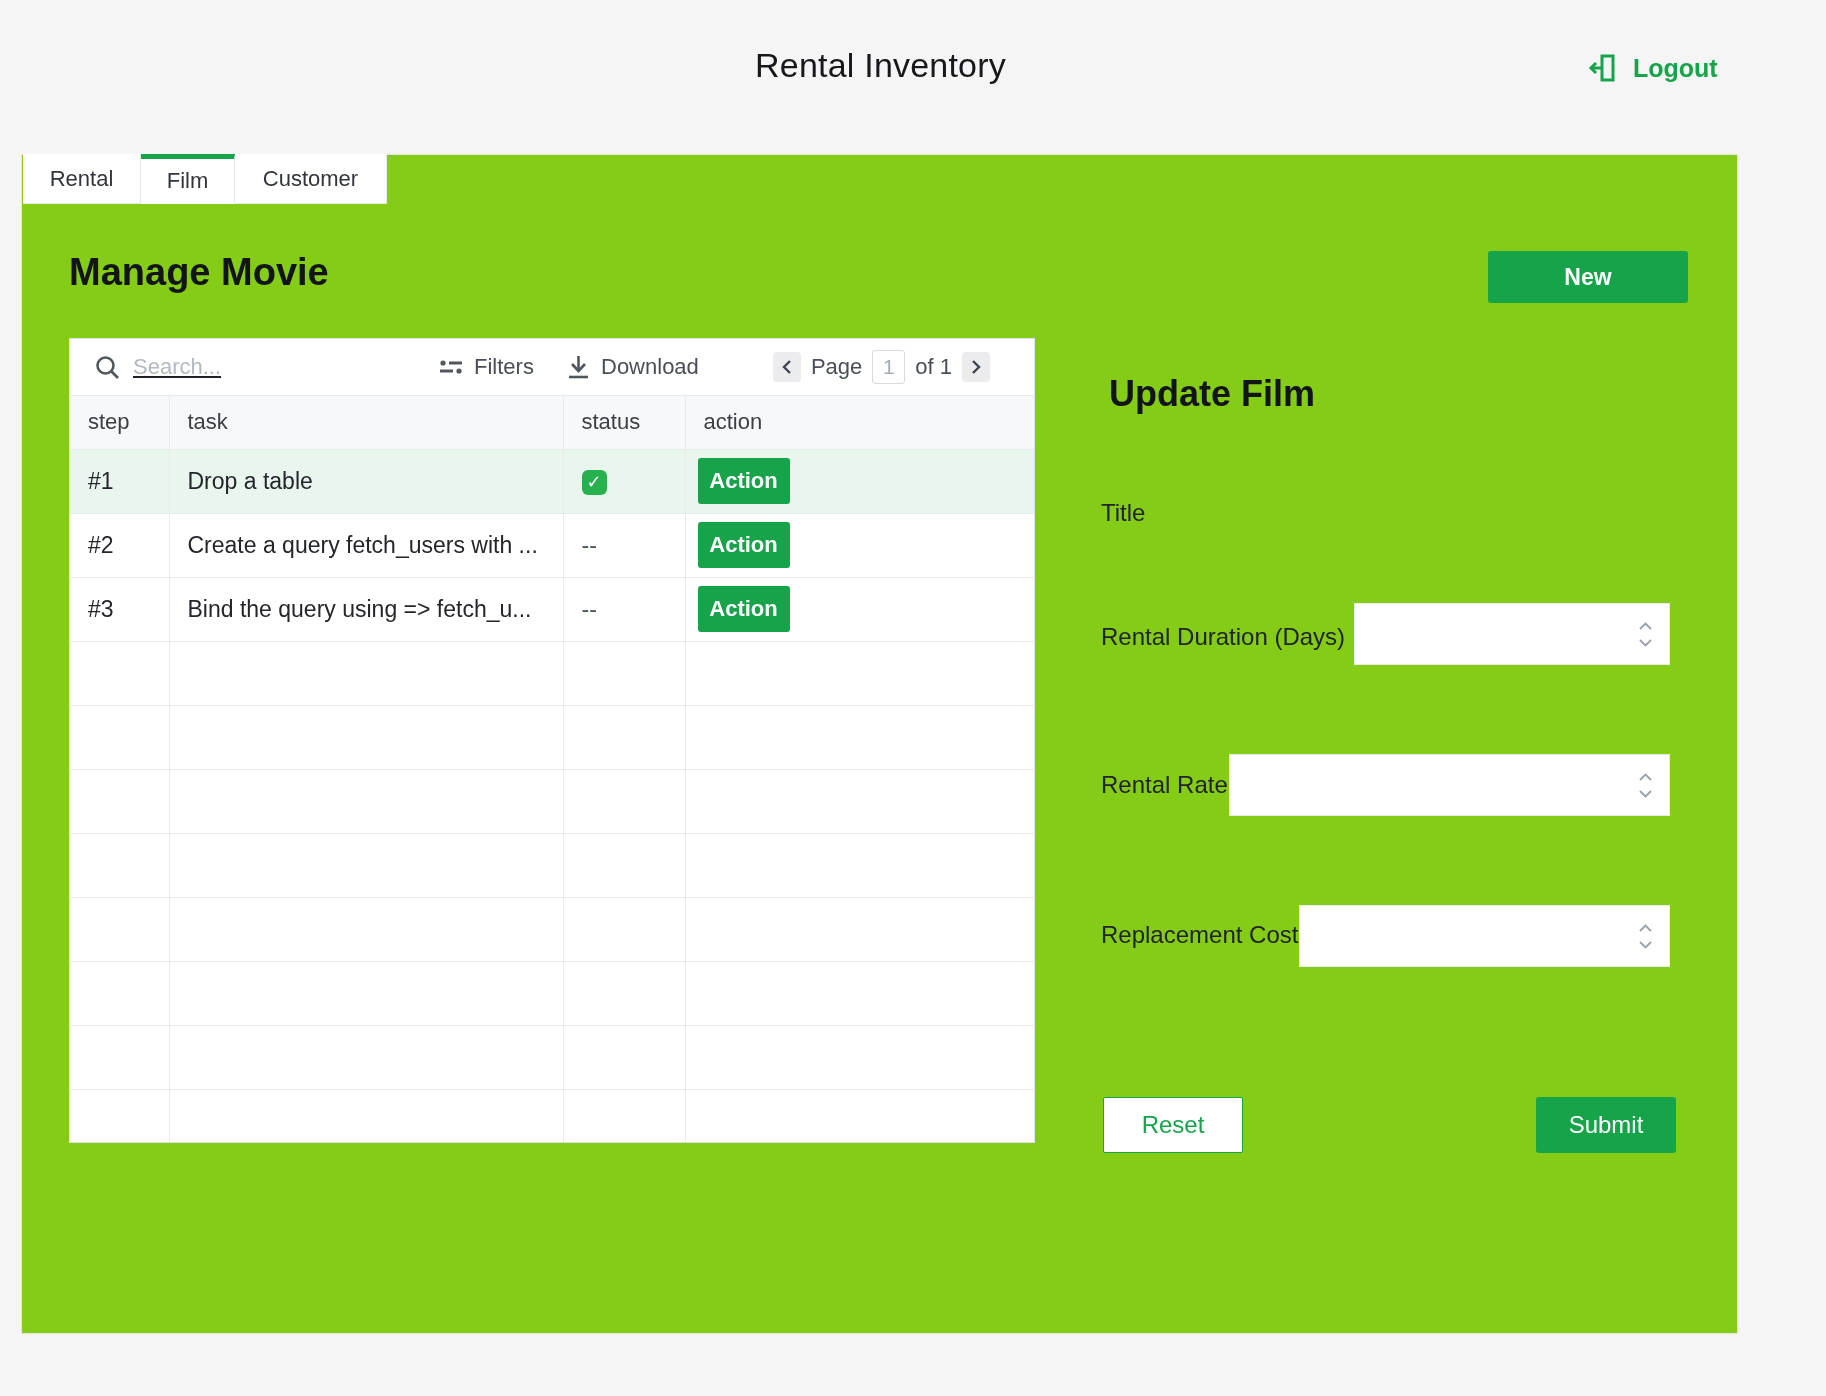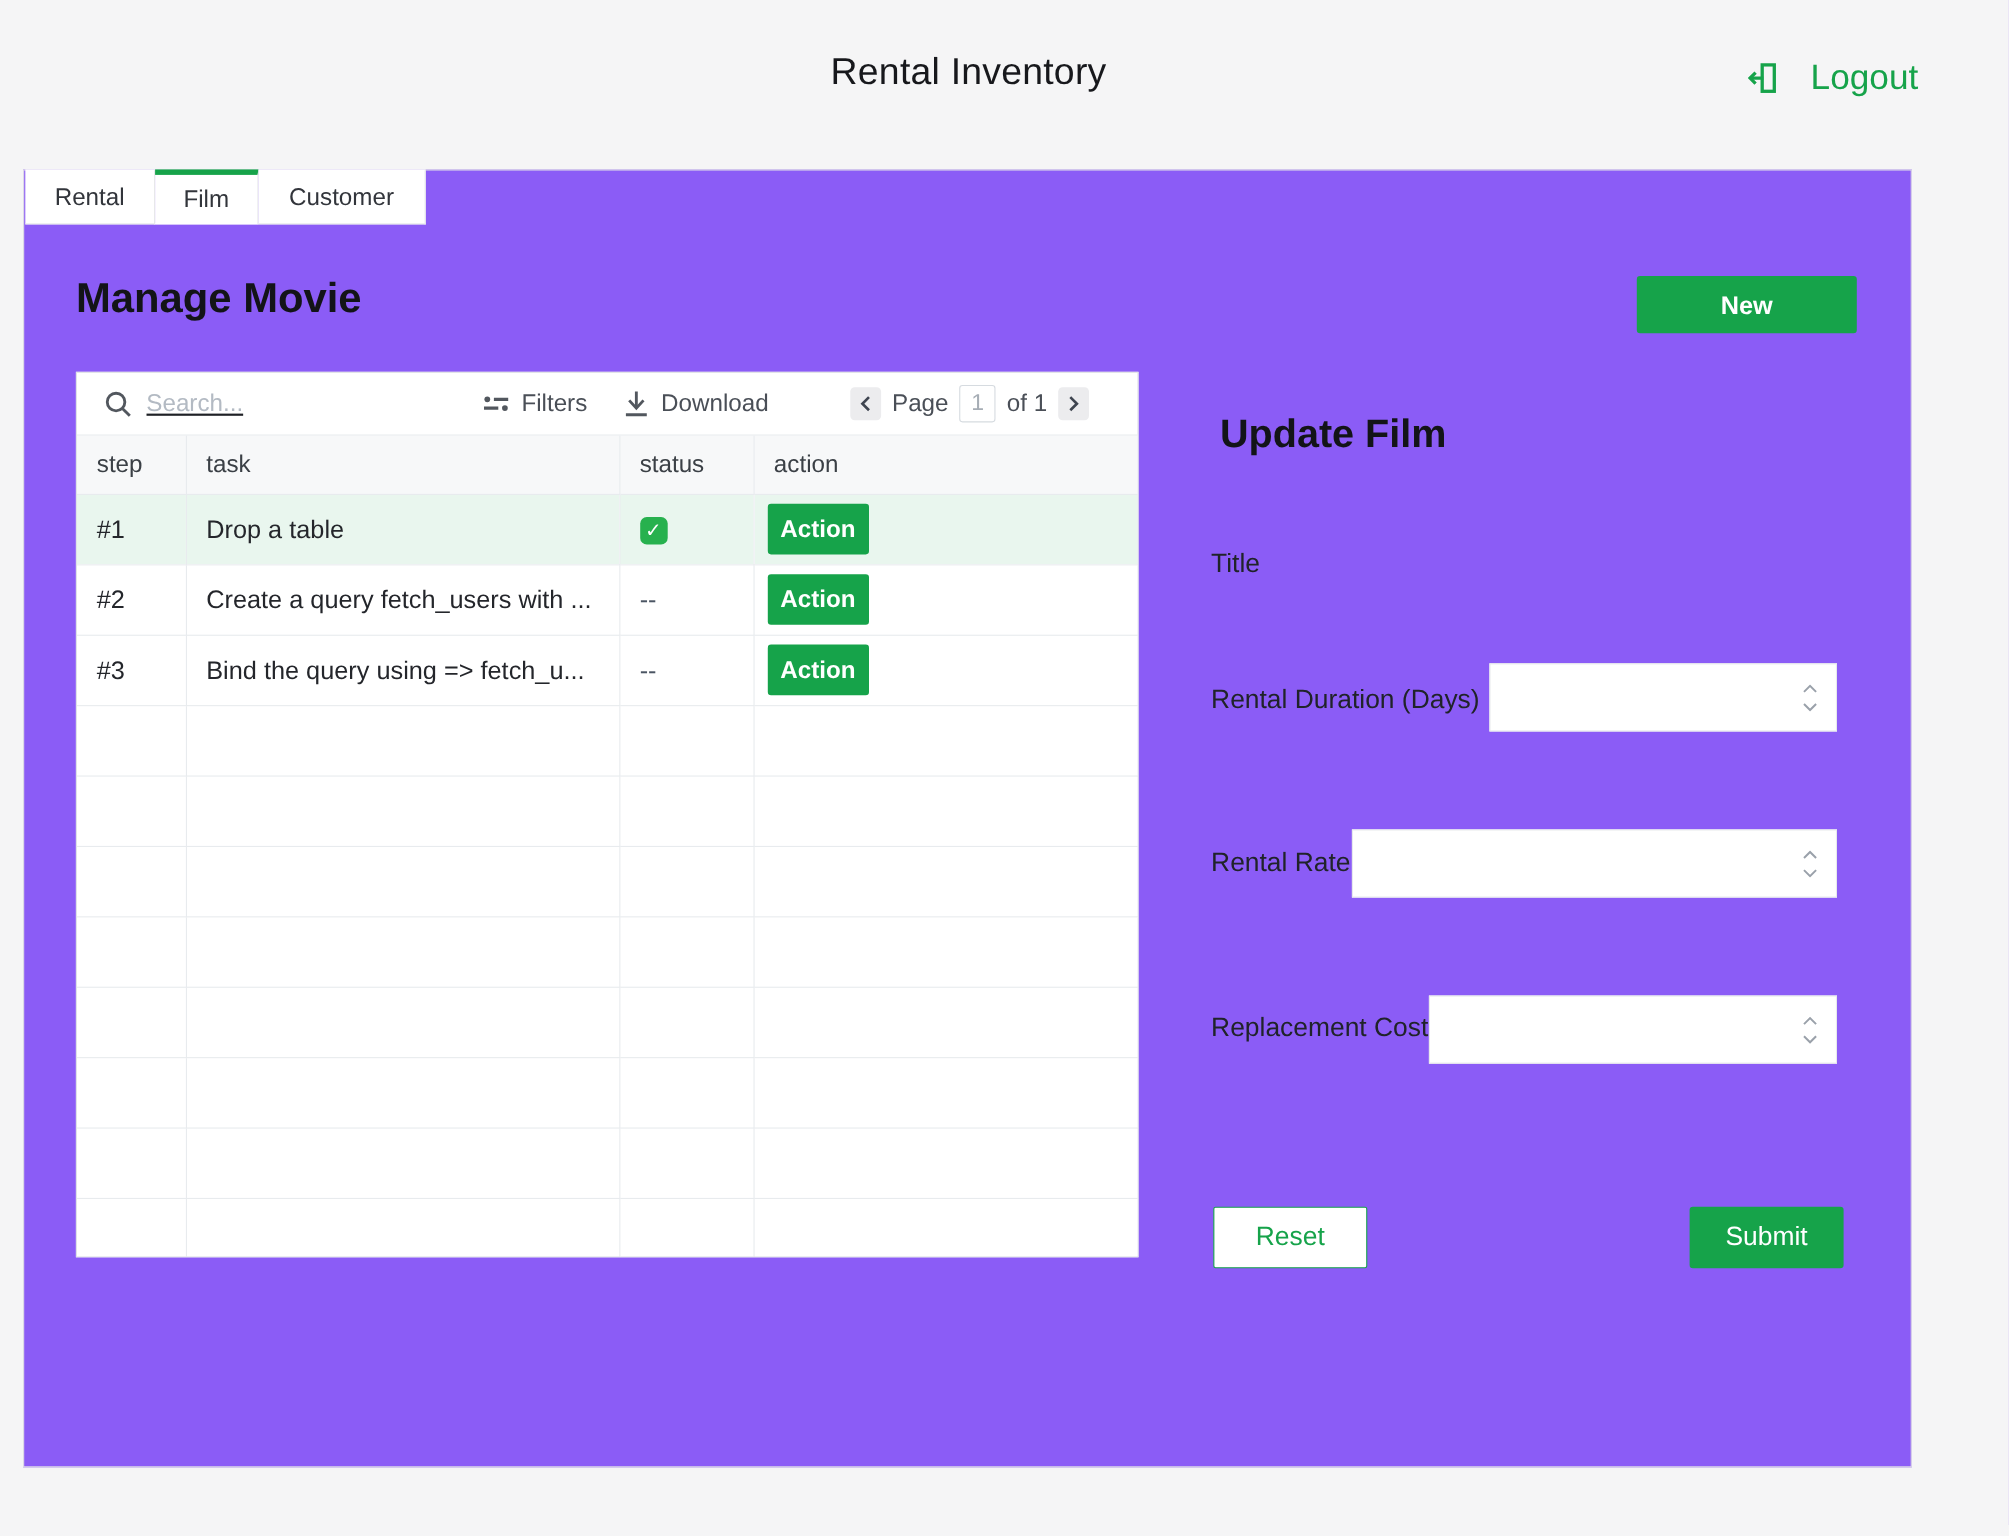--- a/index.html
+++ b/index.html
@@ -3,26 +3,26 @@
 <meta charset="utf-8">
 <style>
   * { margin:0; padding:0; box-sizing:border-box; }
   html,body { background:#f5f5f6; }
   body { font-family:"Liberation Sans","DejaVu Sans",sans-serif; color:#1f2126; }
   .page { position:relative; width:1826px; height:1396px; background:#f5f5f6; overflow:hidden; }
 
   
   .app-title { position:absolute; left:21px; top:46px; width:1719px; text-align:center;
                font-size:34px; font-weight:500; color:#17181c; letter-spacing:.2px; }
-  .logout { position:absolute; left:1588px; top:52px; display:flex; align-items:center; gap:28px;
-            color:#16a34a; font-size:32px; font-weight:400; cursor:pointer; }
+  .logout { position:absolute; left:1588px; top:52px; display:flex; align-items:center; gap:15px;
+            color:#16a34a; font-size:25px; font-weight:700; cursor:pointer; }
 
   
   .card { position:absolute; left:21px; top:154px; width:1717px; height:1180px;
-          background:#8b5cf6; border:1px solid #e3e3e6; }
+          background:#84cc16; border:1px solid #e3e3e6; }
 
   
   .tabs { position:absolute; left:1px; top:-1px; display:flex; }
   .tab { height:50px; display:flex; align-items:center; justify-content:center;
          font-size:22px; color:#32353b; background:#fff;
          border-bottom:1px solid #e7e8ea; border-right:1px solid #e7e8ea; cursor:pointer; }
   .tab.t0 { width:118px; border-top:1px solid transparent; }
   .tab.t1 { width:94px; }
   .tab.t2 { width:152px; border-top:1px solid transparent; }
   .tab.active { border-bottom:1px solid #fff; border-top:5px solid #16a34a; }

